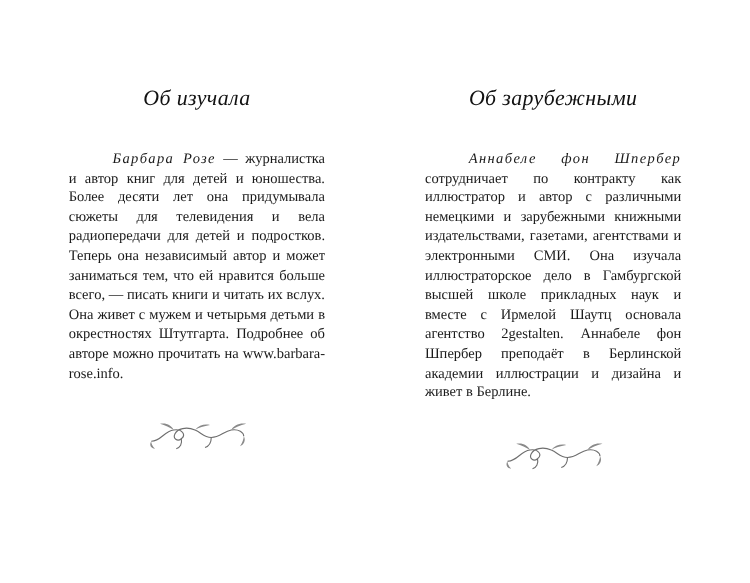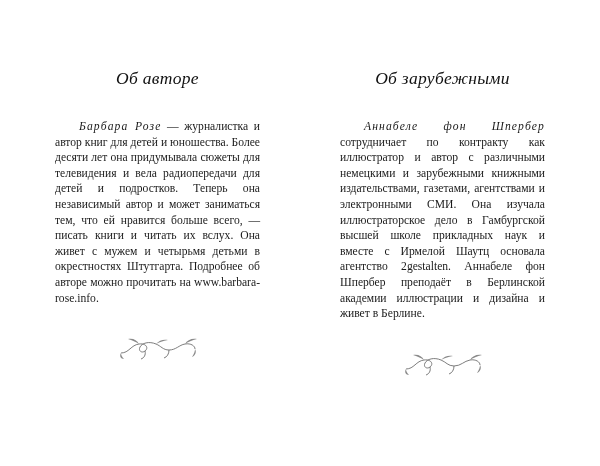--- a/index.html
+++ b/index.html
@@ -53,20 +53,21 @@
     color: #1a1a1a;
     hyphens: auto;
   }
   .body-text .indent {
     display: inline-block;
     width: 24px;
   }
   .name {
     font-style: italic;
     letter-spacing: 1.1px;
+    margin-left: 11px;
   }
   .ornament {
     margin-top: 22px;
     display: flex;
     justify-content: center;
     align-items: center;
     height: 40px;
   }
   .ornament svg {
     display: block;
@@ -74,21 +75,21 @@
   .url {
     word-break: break-all;
   }
 </style>
 </head>
 <body>
 
 <div class="spread">
 
   <div class="page page-left">
-    <h2 class="heading">Об авторе</h2>
+    <h2 class="heading">Об изучала</h2>
     <div class="body-text">
       <span class="indent"></span><span class="name">Барбара Розе</span><span> — журналистка и автор книг для детей и юношества. Более десяти лет она придумывала сюжеты для телевидения и вела радиопередачи для детей и подростков. Теперь она независимый автор и может заниматься тем, что ей нравится больше всего, — писать книги и читать их вслух. Она живет с мужем и четырьмя детьми в окрестностях Штутгарта. Подробнее об авторе можно прочитать на </span><span class="url">www.barbara-rose.info.</span>
     </div>
     <div class="ornament">
       <svg width="86" height="34" viewBox="0 0 86 34" fill="none" stroke="#6e6e6e" stroke-width="0.9">
         <path d="M6 22 C14 22, 16 14, 24 13 C31 12, 34 17, 30 20 C27 22.5, 23 20, 25 16 C27 12, 34 10, 41 13 C46 15, 48 19, 54 19 C61 19, 64 14, 70 13 C76 12, 80 15, 80 18"></path>
         <path d="M24 13 C22 9, 18 7, 13 8 C17 9, 21 11, 24 13Z" fill="#8a8a8a" stroke="none"></path>
         <path d="M41 13 C44 9, 49 8, 53 9 C48 10, 44 11, 41 13Z" fill="#8a8a8a" stroke="none"></path>
         <path d="M70 13 C72 9, 77 7, 82 8 C77 9, 73 11, 70 13Z" fill="#8a8a8a" stroke="none"></path>
         <path d="M6 22 C4 25, 6 28, 9 28 C7 26, 6 24, 6 22Z" fill="#8a8a8a" stroke="none"></path>

